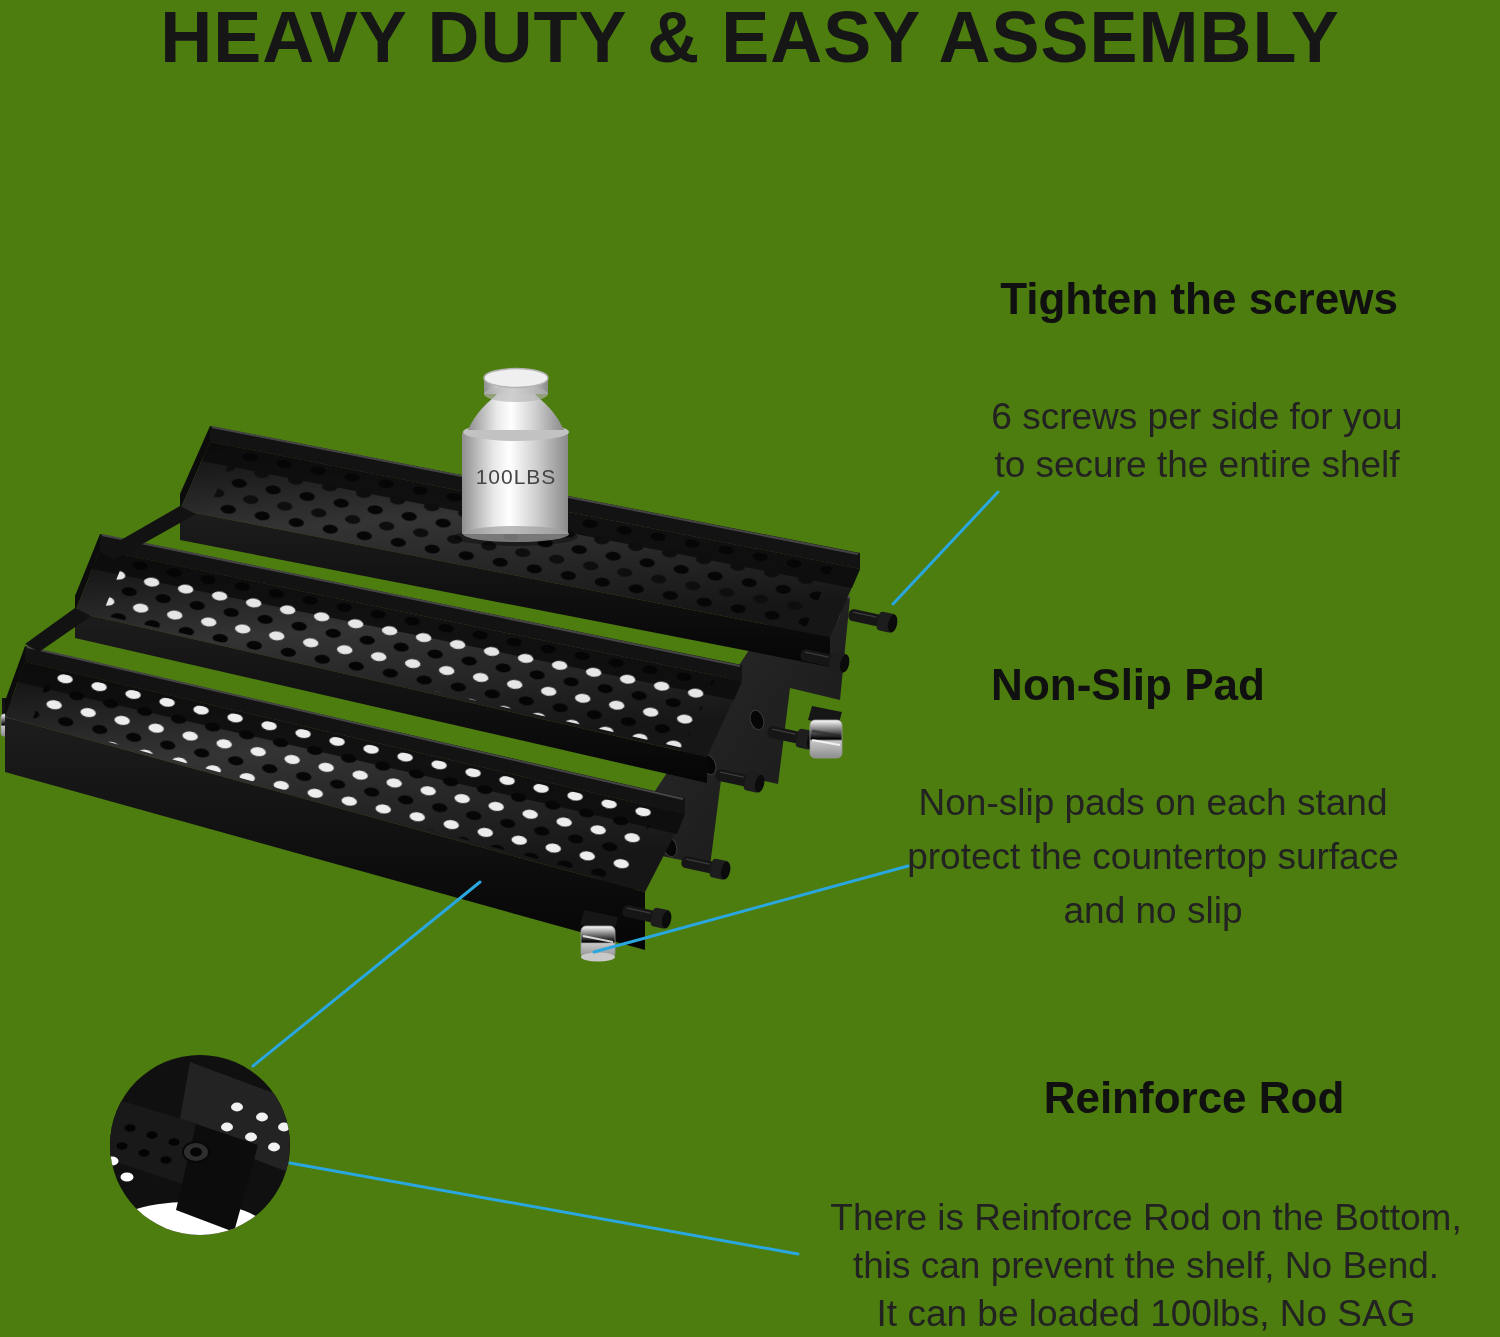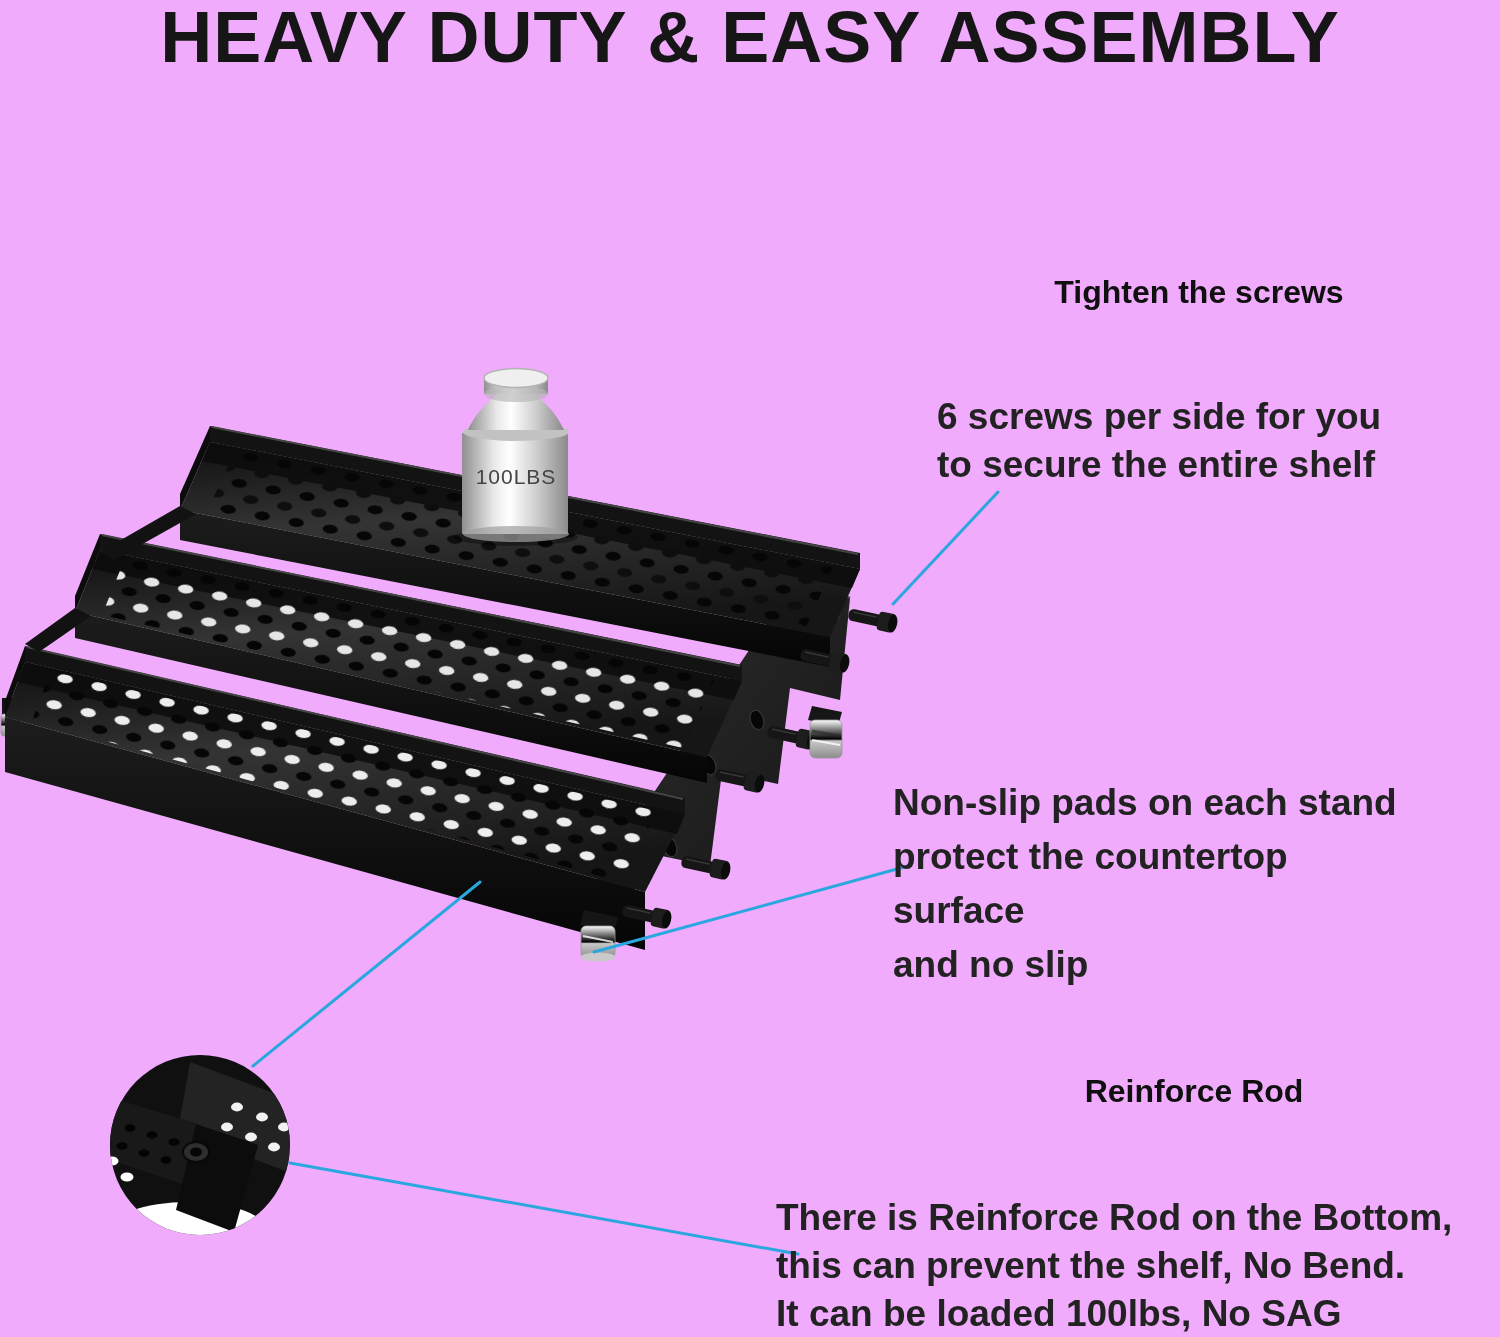--- a/index.html
+++ b/index.html
@@ -1,22 +1,22 @@
 <!DOCTYPE html>
 <html><head>
 <meta charset="utf-8">
 <style>
   html,body{margin:0;padding:0;background:#ffffff;}
-  #page{position:relative;width:1500px;height:1337px;background:#f0abfc;overflow:hidden;
+  #page{position:relative;width:1500px;height:1337px;background:#4d7c0f;overflow:hidden;
         font-family:"Liberation Sans", sans-serif;color:#111;}
   #art{position:absolute;left:0;top:0;width:1500px;height:1337px;}
   .title{position:absolute;left:0;top:-4px;width:1500px;text-align:center;
          font-size:72px;font-weight:800;letter-spacing:1px;color:#161616;white-space:nowrap;}
-  .callout-heading{position:absolute;text-align:center;font-size:32px;font-weight:700;color:#101010;}
-  .callout-body{position:absolute;text-align:left;font-size:37px;font-weight:700;color:#222;
+  .callout-heading{position:absolute;text-align:center;font-size:44px;font-weight:700;color:#101010;}
+  .callout-body{position:absolute;text-align:center;font-size:37px;font-weight:400;color:#222;
                 white-space:pre-line;}
   .h-screws{left:939px;top:274px;width:520px;}
   .b-screws{left:937px;top:393px;width:520px;line-height:48px;}
   .h-pad{left:878px;top:660px;width:500px;}
   .b-pad{left:893px;top:776px;width:520px;line-height:54px;}
   .h-rod{left:944px;top:1073px;width:500px;}
   .b-rod{left:776px;top:1194px;width:740px;line-height:48px;}
 </style>
 </head>
 <body>
@@ -224,20 +224,21 @@
         <ellipse cx="196" cy="1152" rx="13" ry="10" fill="#2e2e2e" stroke="#080808" stroke-width="2"></ellipse>
         <ellipse cx="196" cy="1152" rx="6" ry="4.5" fill="#050505"></ellipse>
       </g>
     </g>
   </svg>
 
   <div class="callout-heading h-screws">Tighten the screws</div>
   <div class="callout-body b-screws">6 screws per side for you
 to secure the entire shelf</div>
 
+  <div class="callout-heading h-pad">Non-Slip Pad</div>
   <div class="callout-body b-pad">Non-slip pads on each stand
 protect the countertop surface
 and no slip</div>
 
   <div class="callout-heading h-rod">Reinforce Rod</div>
   <div class="callout-body b-rod">There is Reinforce Rod on the Bottom,
 this can prevent the shelf, No Bend.
 It can be loaded 100lbs, No SAG</div>
 
 </div>

